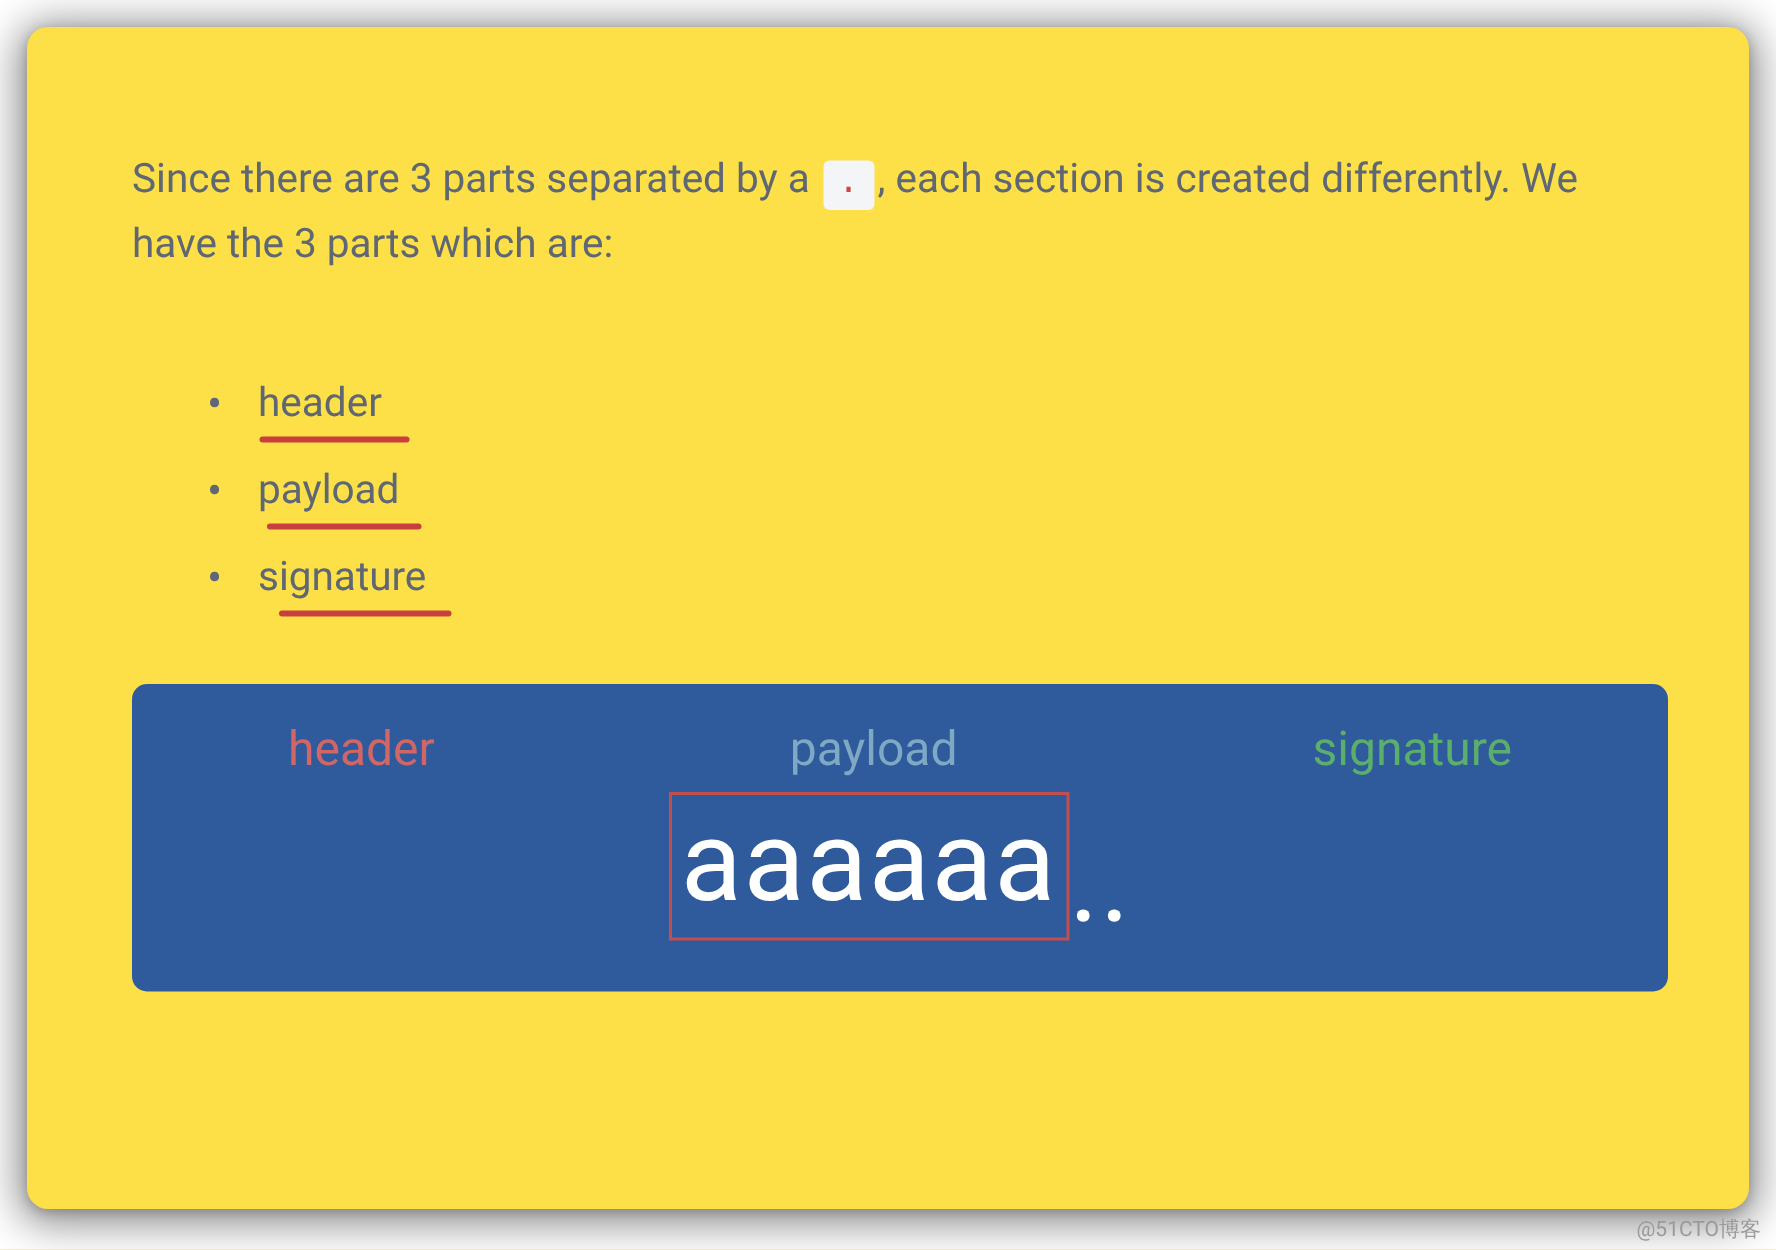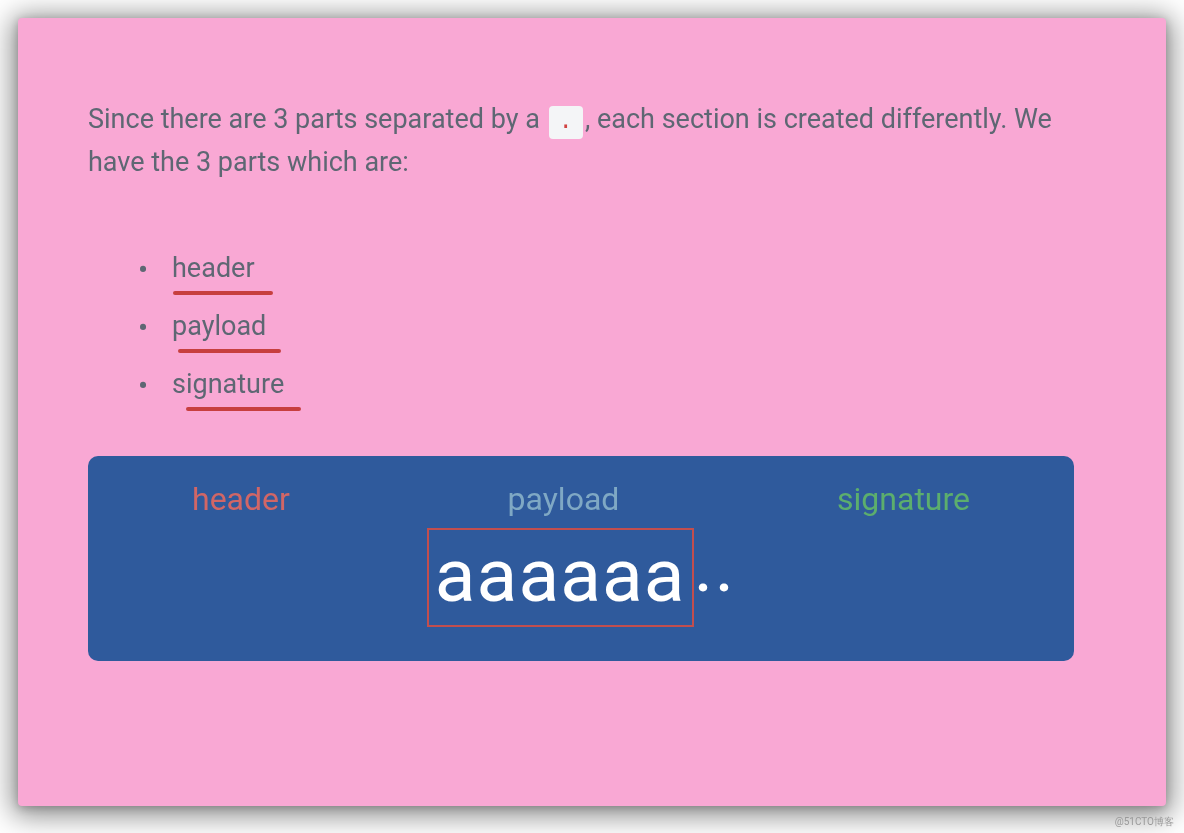--- a/index.html
+++ b/index.html
@@ -11,24 +11,24 @@
       font-family: -apple-system, BlinkMacSystemFont, 'Segoe UI', Roboto, Helvetica, Arial, sans-serif;
       background: #ffffff;
       width: 1184px;
       height: 833px;
       padding: 18px;
       position: relative;
     }
     .card {
       width: 100%;
       height: 788px;
-      background: #f9a8d4;
-      border-radius: 4px;
+      background: #fde047;
+      border-radius: 14px;
       box-shadow: 0 4px 28px 6px rgba(0,0,0,0.45), 0 2px 8px rgba(0,0,0,0.2);
-      padding: 80px 92px 50px 70px;
+      padding: 80px 54px 50px 70px;
       position: relative;
     }
     .intro-text {
       color: #5e6773;
       font-size: 27px;
       line-height: 1.6;
       font-weight: 400;
     }
     .inline-code {
       display: inline-block;
@@ -83,21 +83,21 @@
       justify-content: space-between;
       font-size: 32px;
       font-weight: 400;
       padding: 0 40px 10px 40px;
     }
     .label-header { color: #d16666; }
     .label-payload { color: #7fa8c4; }
     .label-signature { color: #5cae6d; }
     .token-row {
       display: flex;
-      align-items: flex-start;
+      align-items: flex-end;
       justify-content: center;
       color: #ffffff;
       font-size: 75px;
       font-weight: 400;
       letter-spacing: 1px;
       line-height: 1;
     }
     .seg {
       border: 2px solid;
       padding: 8px 6px 12px 6px;
@@ -109,21 +109,21 @@
     .seg-c { border-color: #4f9a5e; }
     .dot-sep {
       padding: 0 0px;
       filter: blur(0.5px);
     }
     .watermark {
       position: absolute;
       right: 10px;
       bottom: 4px;
       color: #9a9a9a;
-      font-size: 10px;
+      font-size: 14px;
     }
   </style>
 </head>
 <body>
 
 <div class="card">
   <p class="intro-text">
     <span>Since there are 3 parts separated by a </span><span class="inline-code">.</span><span>, each section is created differently. We have the 3 parts which are:</span>
   </p>
 

